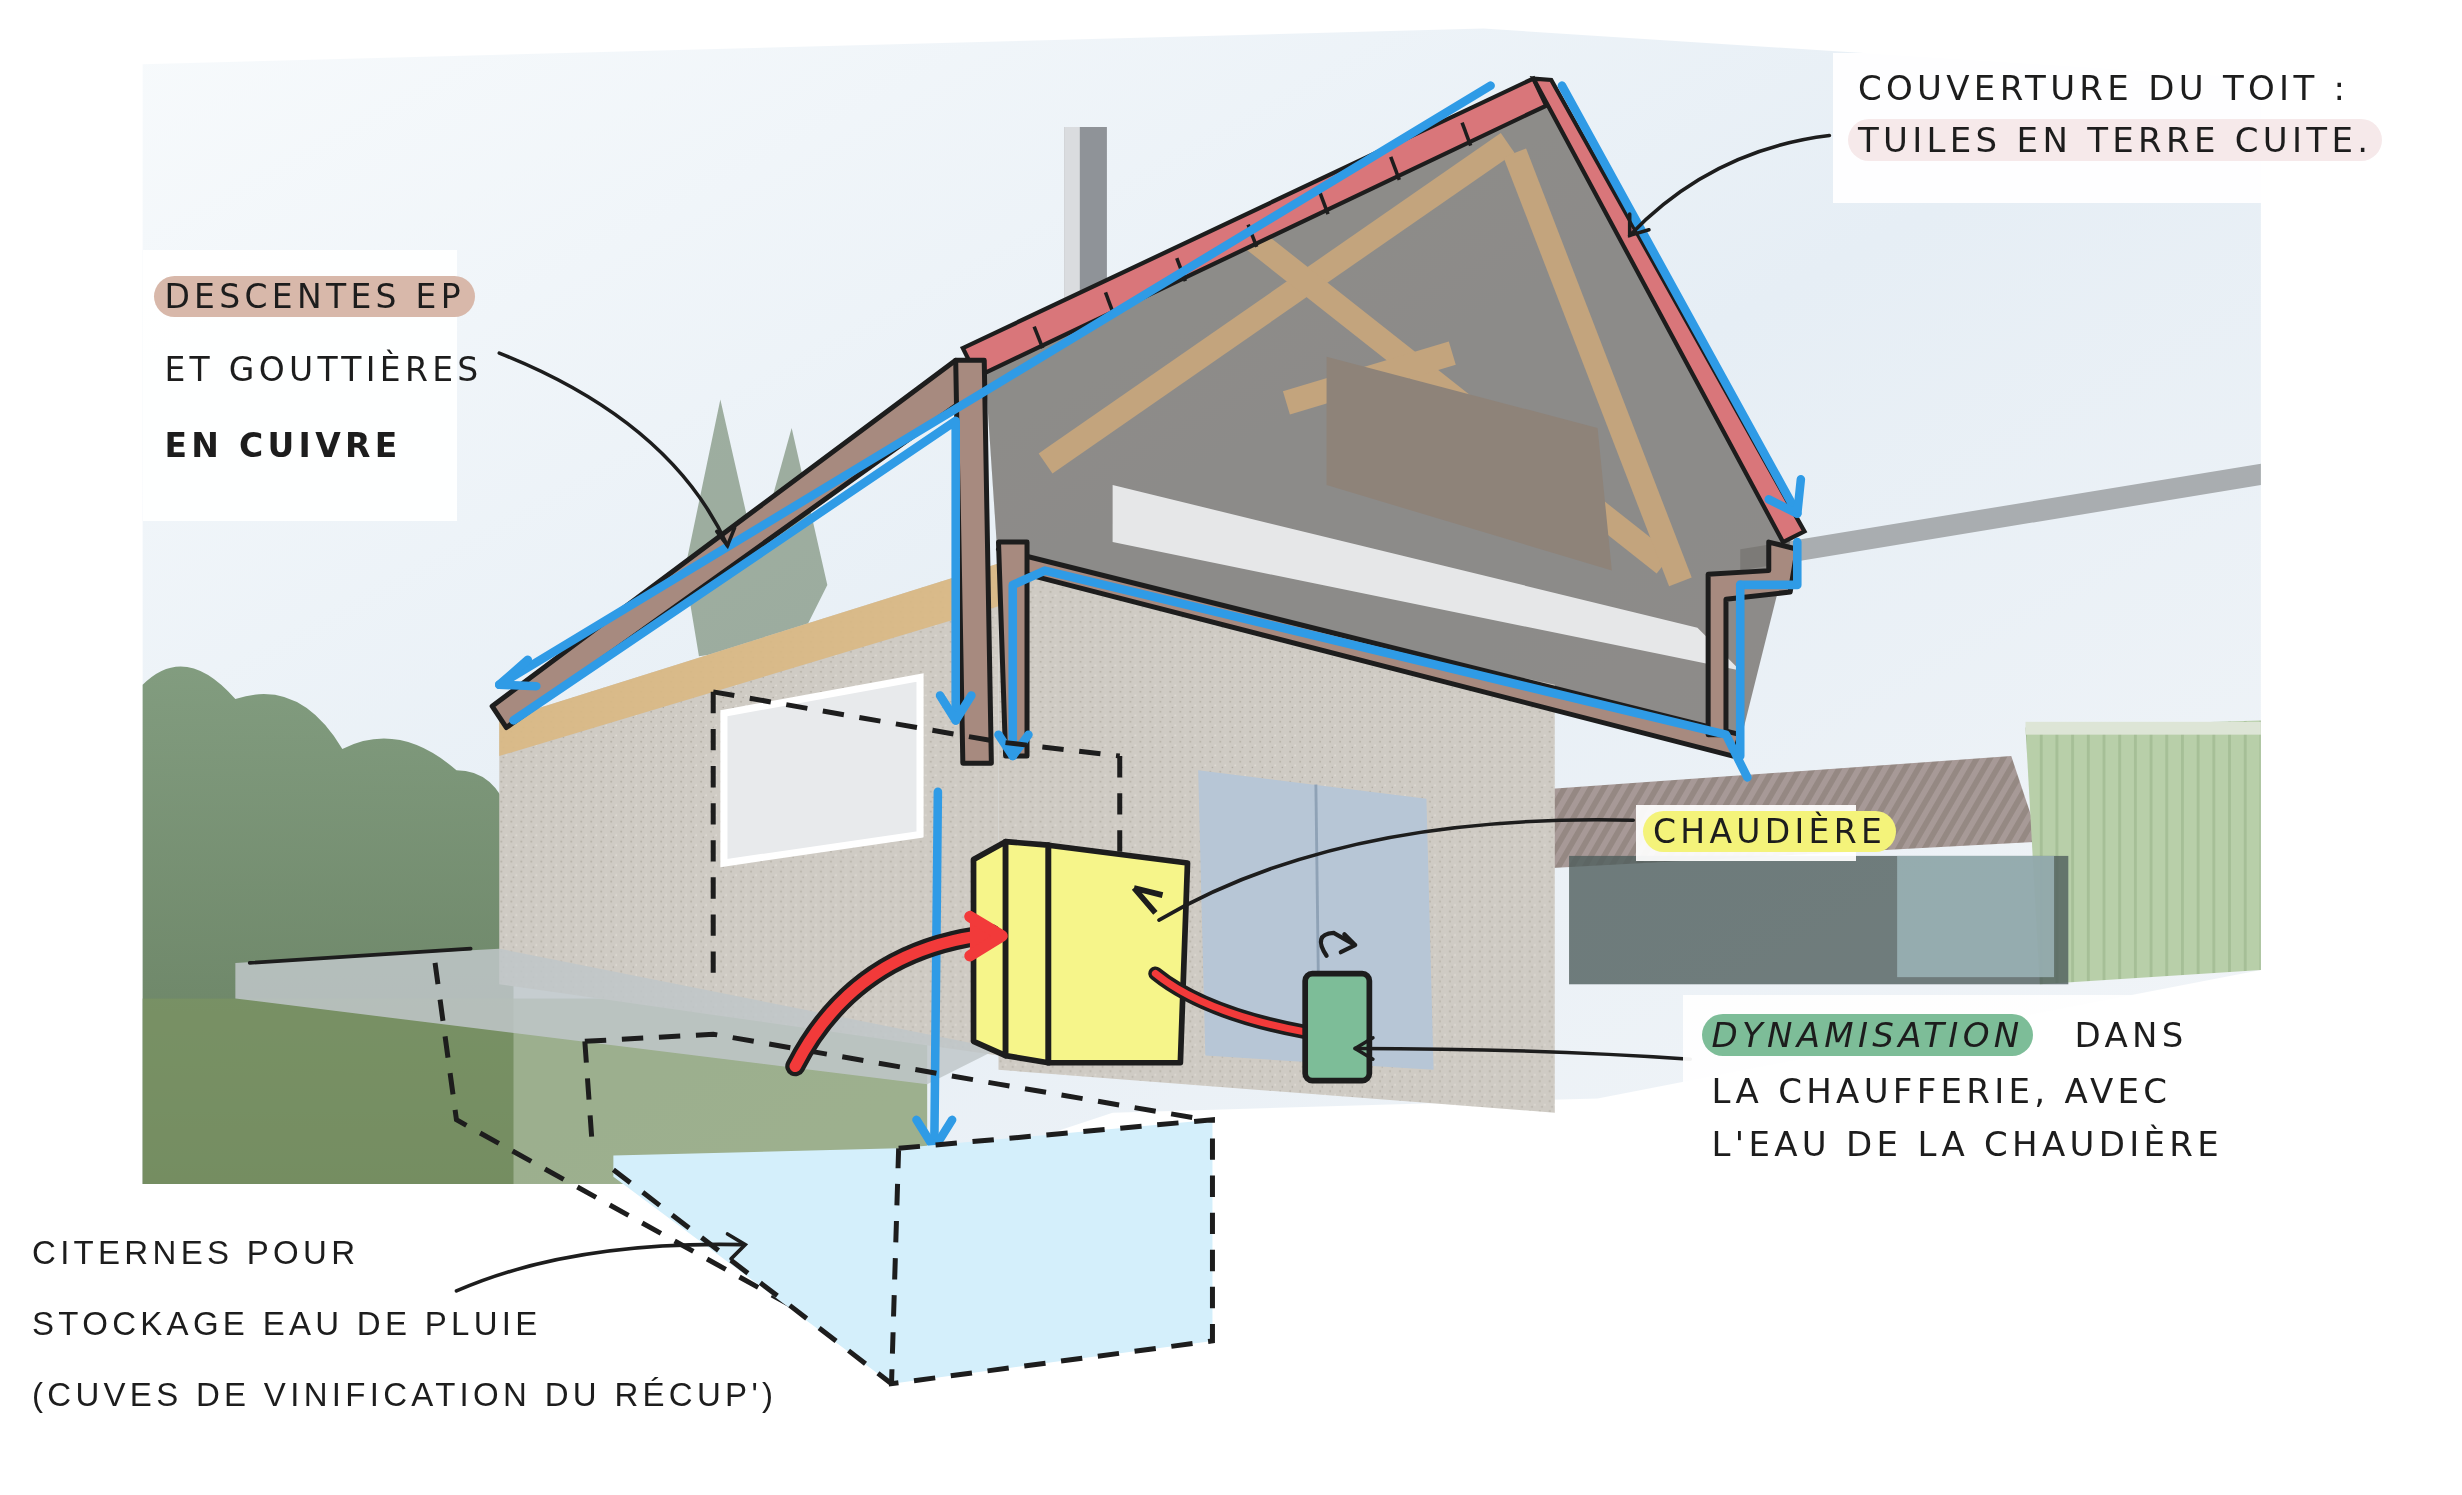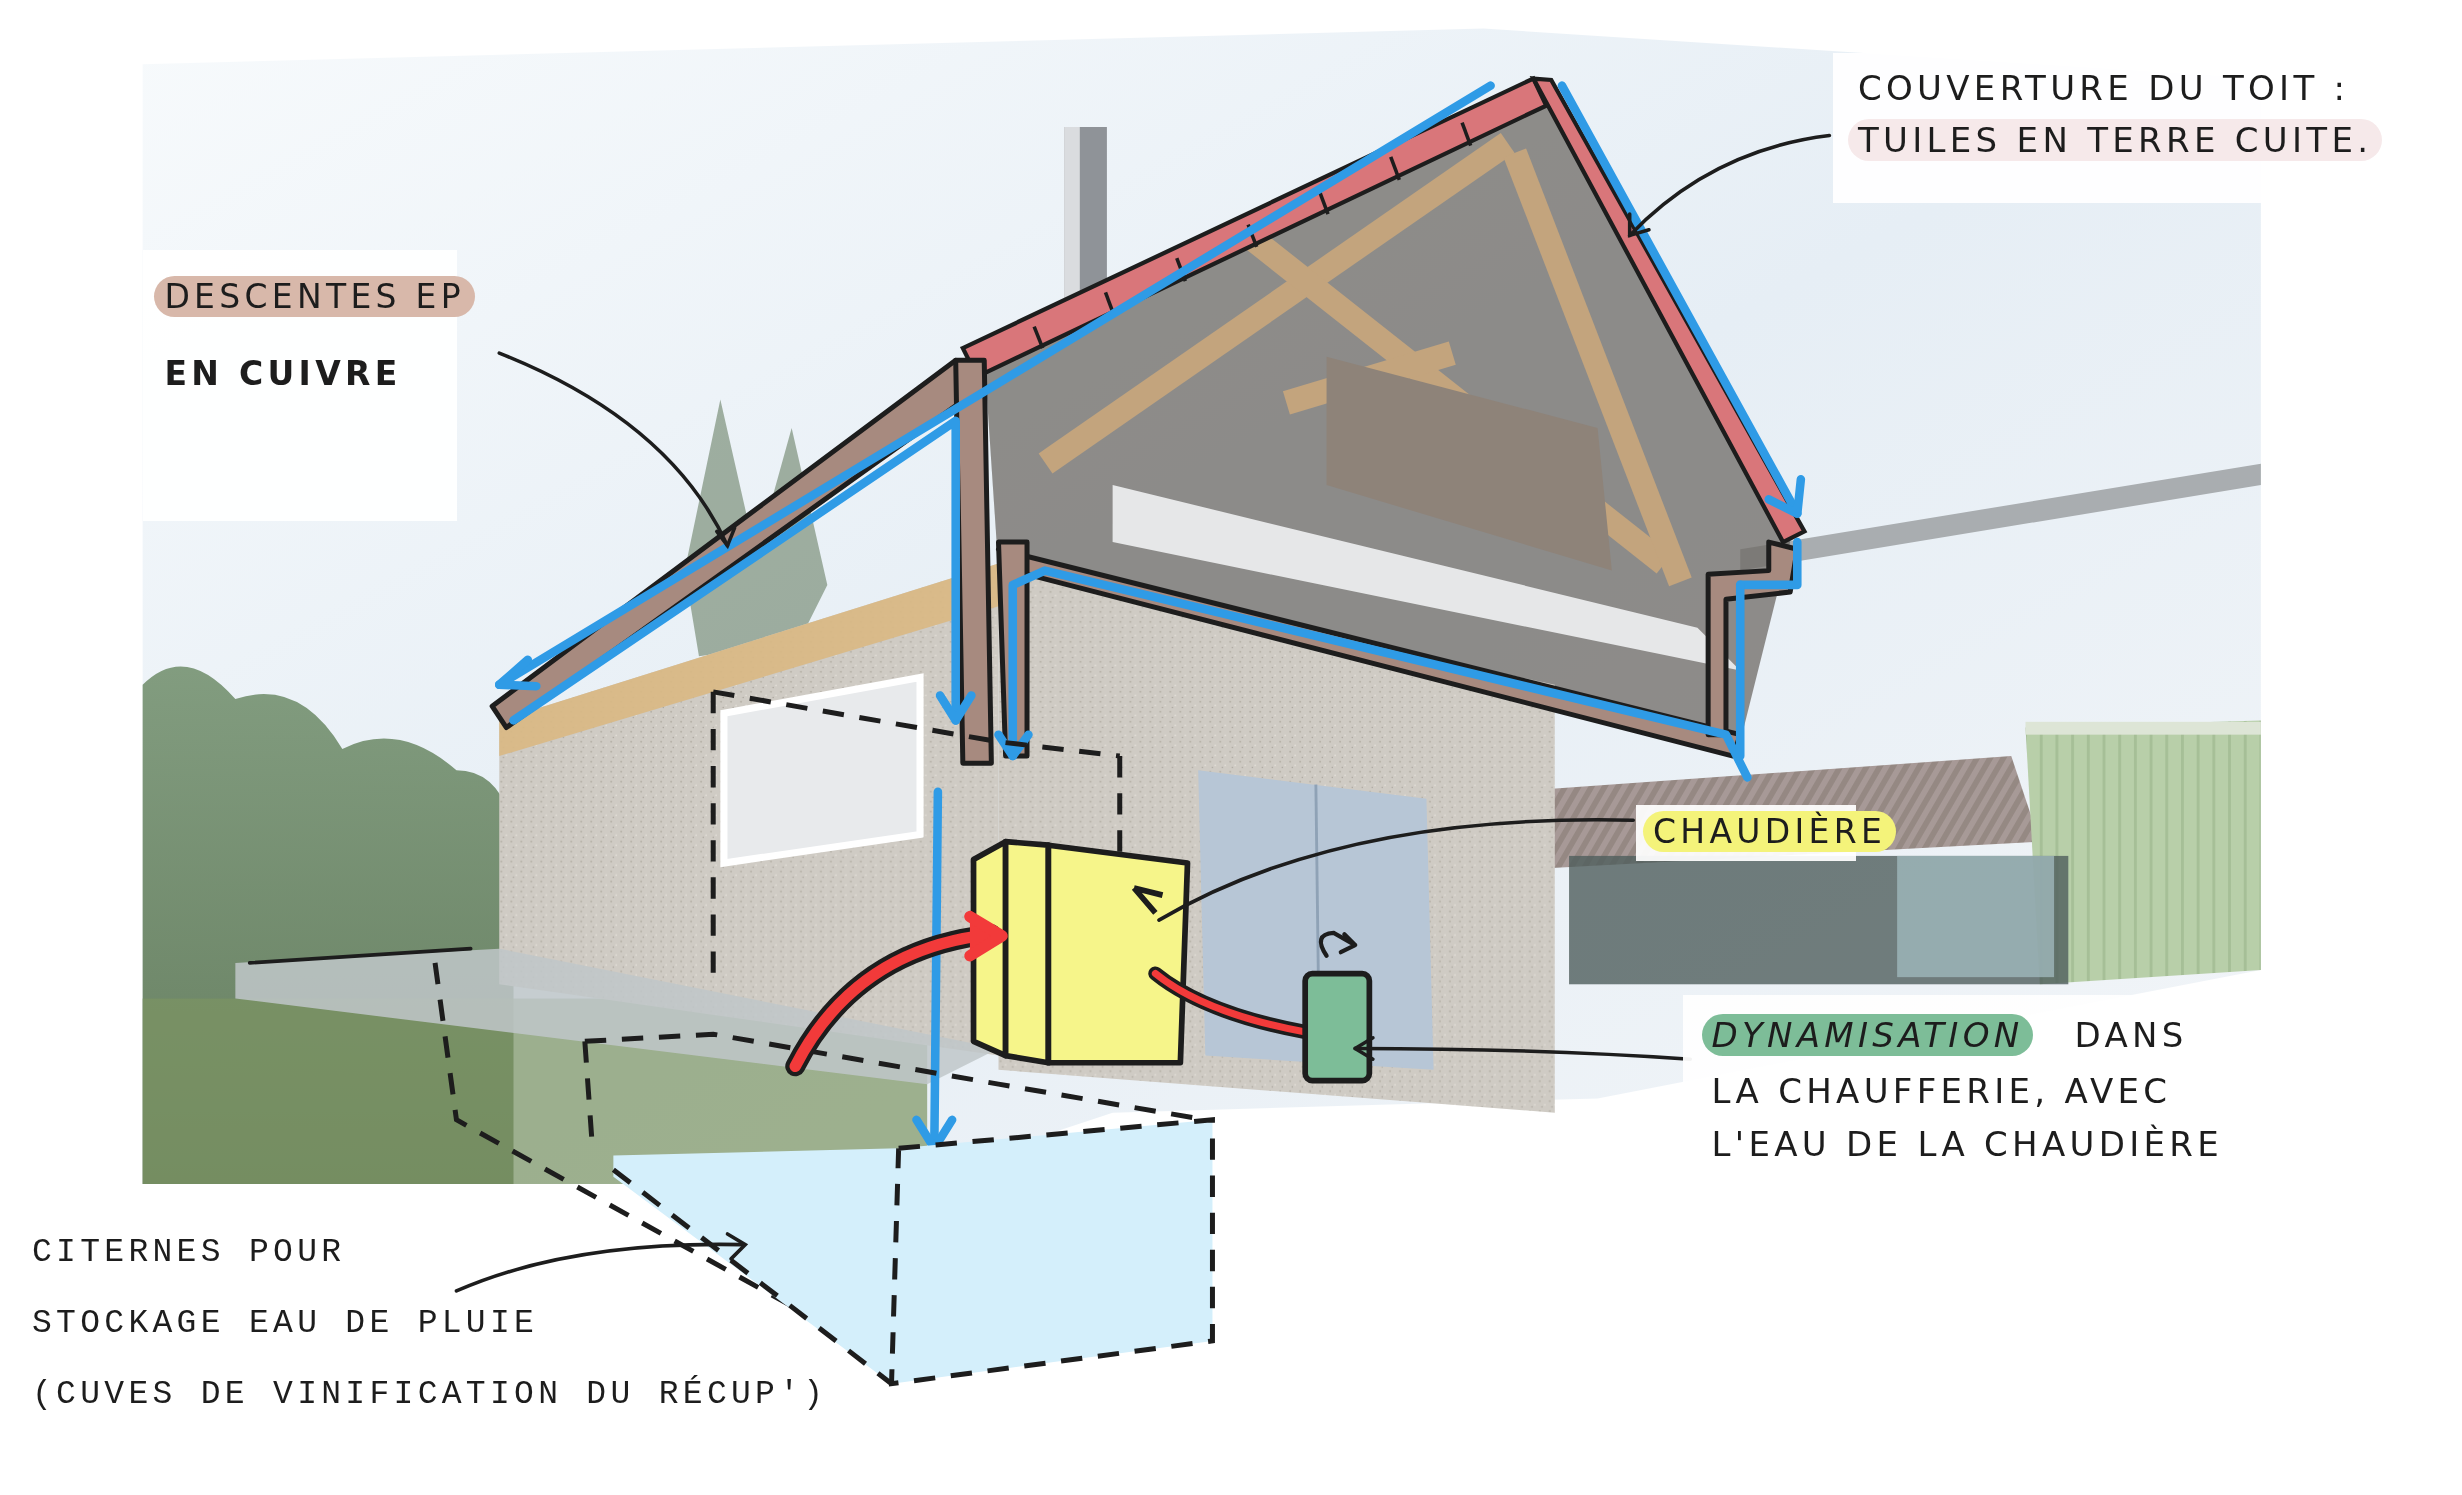--- a/index.html
+++ b/index.html
@@ -10,21 +10,21 @@
     }
     #scene { position: absolute; left: 0; top: 0; width: 2462px; height: 1495px; }
     .label-card {
       position: absolute; background: rgba(255,255,255,0.93);
       font-family: "DejaVu Sans", sans-serif; color: #1d1d1d;
       letter-spacing: 4.3px; text-transform: uppercase; font-weight: normal;
     }
     .label-line { display: block; white-space: nowrap; line-height: 1.55; }
     .hl { border-radius: 28.5px; padding: 1px 10px; margin-left: -10px; }
     .free-text {
-      position: absolute; font-family: Liberation Mono, monospace; color: #1d1d1d;
+      position: absolute; font-family: Liberation Sans, sans-serif; color: #1d1d1d;
       letter-spacing: 4.3px; text-transform: uppercase;
     }
   </style>
 </head>
 <body>
 
 <svg id="scene" viewBox="0 0 3452 2096" xmlns="http://www.w3.org/2000/svg">
   <defs>
     <linearGradient id="skyGrad" x1="0" y1="0" x2="1" y2="1">
       <stop offset="0" stop-color="#f7fafc"></stop>
@@ -192,20 +192,21 @@
   <span class="label-line" style="margin-top:8.6px;">Couverture du toit :</span>
   <span class="label-line">
     <span class="hl" style="background:#f6e9ea;">Tuiles en terre cuite.</span>
   </span>
 </div>
 
 <div class="label-card" style="left:143px; top:250px; width:314px; height:250px; padding:21.4px 0 0 0; font-size:33px;">
   <span class="label-line" style="padding-left:21.4px;">
     <span class="hl" style="background:#d8b8aa;">Descentes EP</span>
   </span>
+  <span class="label-line" style="padding-left:21.4px; margin-top:21.4px;">et gouttières</span>
   <span class="label-line" style="padding-left:21.4px; margin-top:25px;font-weight:bold;">en cuivre</span>
 </div>
 
 <div class="label-card" style="left:1636px; top:805px; width:220px; height:56px; font-size:33px; padding:7.1px 0 0 17px; box-sizing:border-box;">
   <span class="hl" style="background:#f4f37a;">Chaudière</span>
 </div>
 
 <div class="label-card" style="left:1683px; top:995px; width:549px; height:246px; font-size:34px; padding:14.3px 0 0 28.5px; box-sizing:border-box; background:linear-gradient(180deg, rgba(255,255,255,0.93) 0%, rgba(255,255,255,1) 100%);">
   <span class="label-line">
     <span class="hl" style="background:#7dbd98;font-style:italic;">Dynamisation</span>

